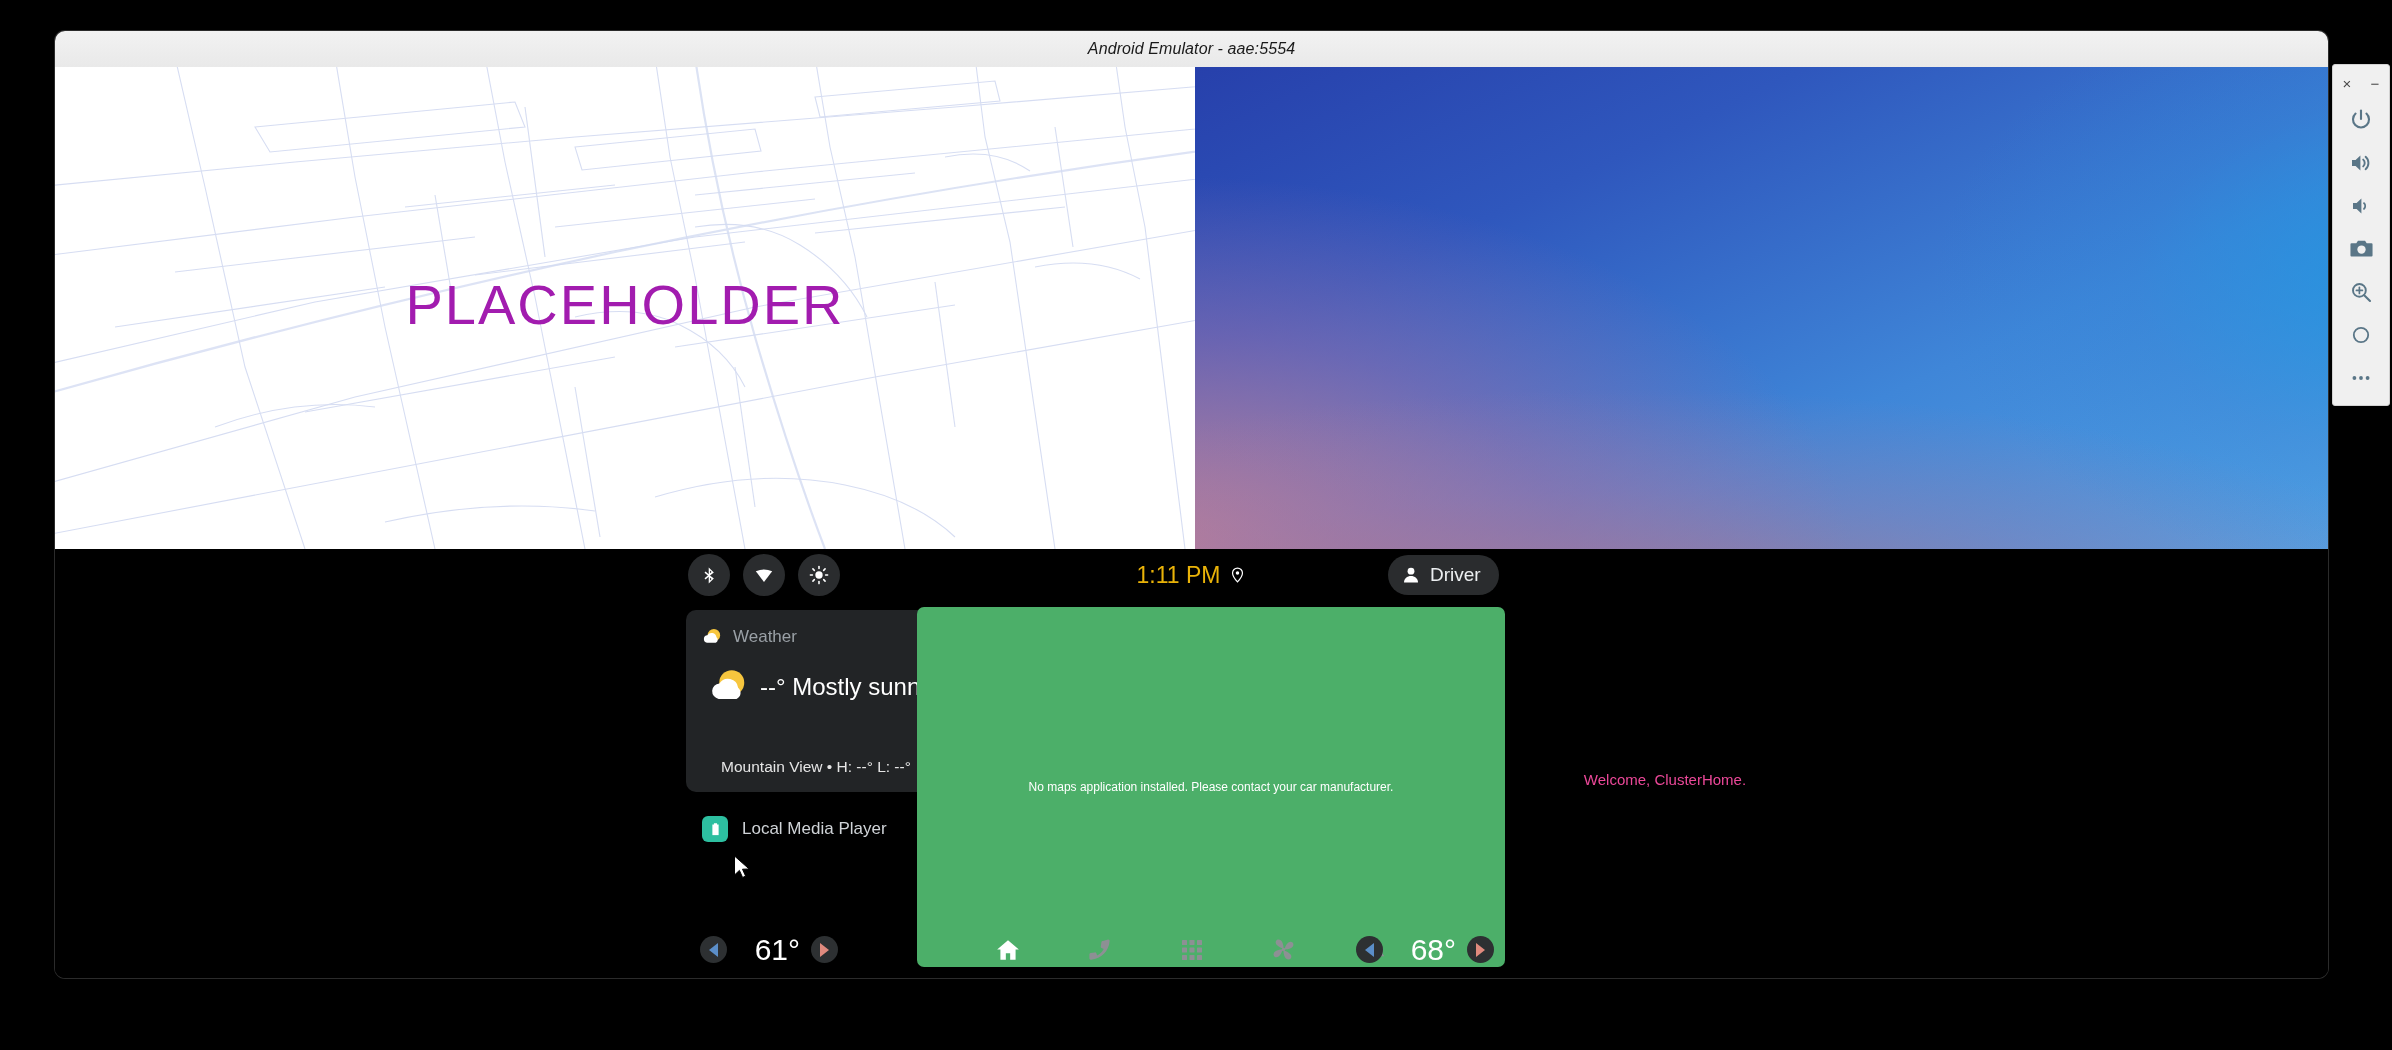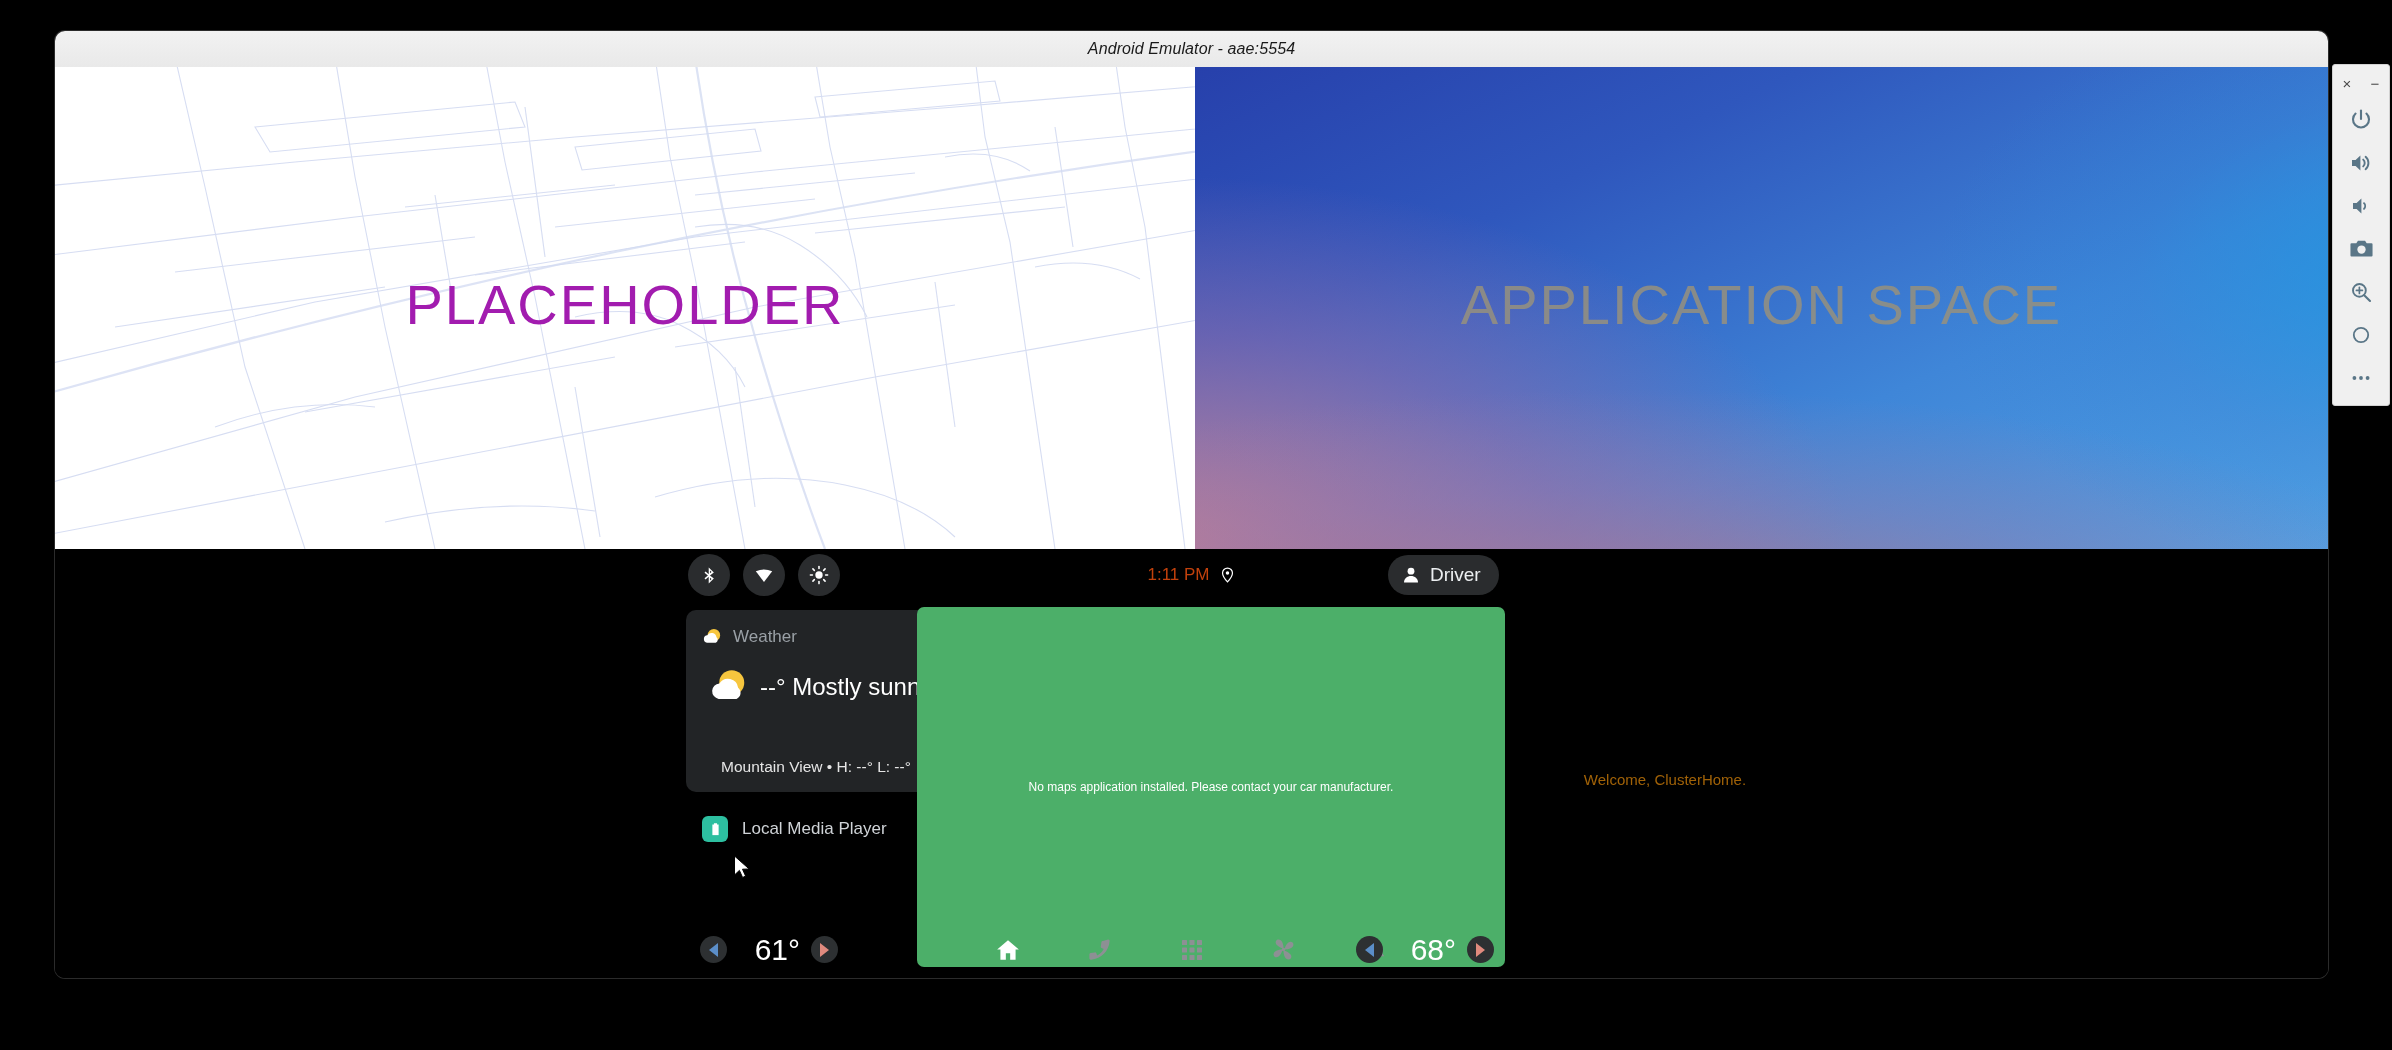--- a/index.html
+++ b/index.html
@@ -172,22 +172,22 @@
   .sb-center {
     position: absolute;
     left: 0; right: 0;
     display: flex;
     align-items: center;
     justify-content: center;
     gap: 9px;
     pointer-events: none;
   }
   .sb-clock {
-    font-size: 17px;
-    color: #c2410c;
+    font-size: 23px;
+    color: #eab308;
     font-family: "Liberation Sans", sans-serif;
   }
   .sb-right {
     position: absolute;
     left: 1333px;
   }
   .driver-chip {
     height: 40px;
     border-radius: 20px;
     background: #2a2c2e;
@@ -298,21 +298,21 @@
     text-align: center;
   }
 
   .cluster-msg {
     position: absolute;
     left: 1450px;
     top: 170px;
     width: 320px;
     text-align: center;
     font-size: 15px;
-    color: #a16207;
+    color: #ec4899;
   }
 
   
   .navbar {
     position: absolute;
     left: 0;
     bottom: 0;
     width: 100%;
     height: 57px;
     display: flex;
@@ -485,21 +485,20 @@
             </g>
           </svg>
           <span class="map-label">PLACEHOLDER</span>
         </div>
 
         <div class="app-space">
           <div class="g1"></div>
           <div class="g2"></div>
           <div class="g3"></div>
           <div class="g4"></div>
-          <span class="app-label">APPLICATION SPACE</span>
         </div>
 
       </div>
 
       <div class="car-ui">
 
         <div class="statusbar">
 
           <div class="sb-left">
             <div class="sb-chip">

